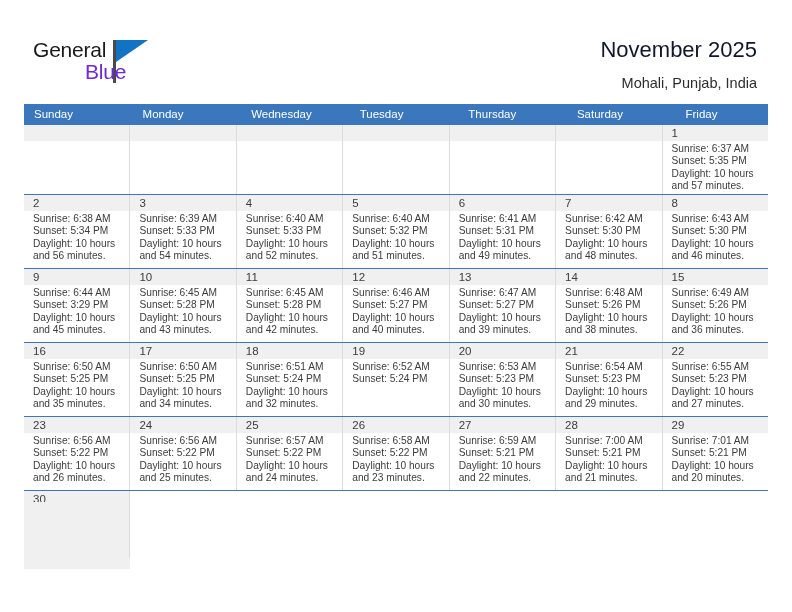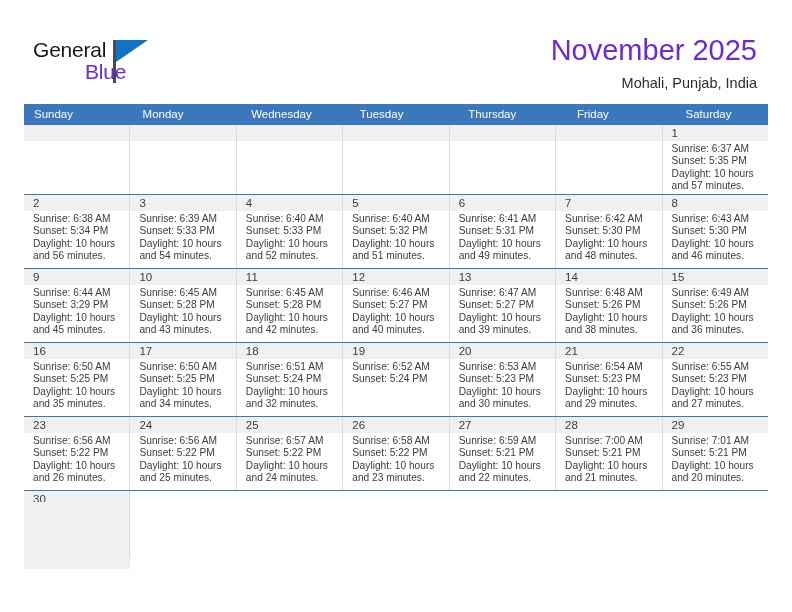--- a/index.html
+++ b/index.html
@@ -76,22 +76,22 @@
     background: #4a4a4a;
   }
 
   .title-block {
     position: absolute;
     right: 35px;
     top: 33px;
     text-align: right;
   }
   .month-title {
-    font-size: 29px;
-    color: #6d28d9;
+    font-size: 22px;
+    color: #0f172a;
     line-height: 34px;
     font-weight: normal;
     font-family: "Liberation Sans", sans-serif;
     white-space: nowrap;
   }
   .location {
     font-size: 14.5px;
     color: #2d2d2d;
     line-height: 20px;
     margin-top: 6px;
@@ -204,22 +204,22 @@
   </div>
 
   <div class="calendar">
 
     <div class="weekday-row">
       <div class="weekday">Sunday</div>
       <div class="weekday">Monday</div>
       <div class="weekday">Wednesday</div>
       <div class="weekday">Tuesday</div>
       <div class="weekday">Thursday</div>
+      <div class="weekday">Saturday</div>
       <div class="weekday">Friday</div>
-      <div class="weekday">Saturday</div>
     </div>
 
     <div id="weeks-container">
         <div class="week-row first">
           <div class="day-cell empty">
             <div class="day-num"></div>
           </div>
           <div class="day-cell empty">
             <div class="day-num"></div>
           </div>

